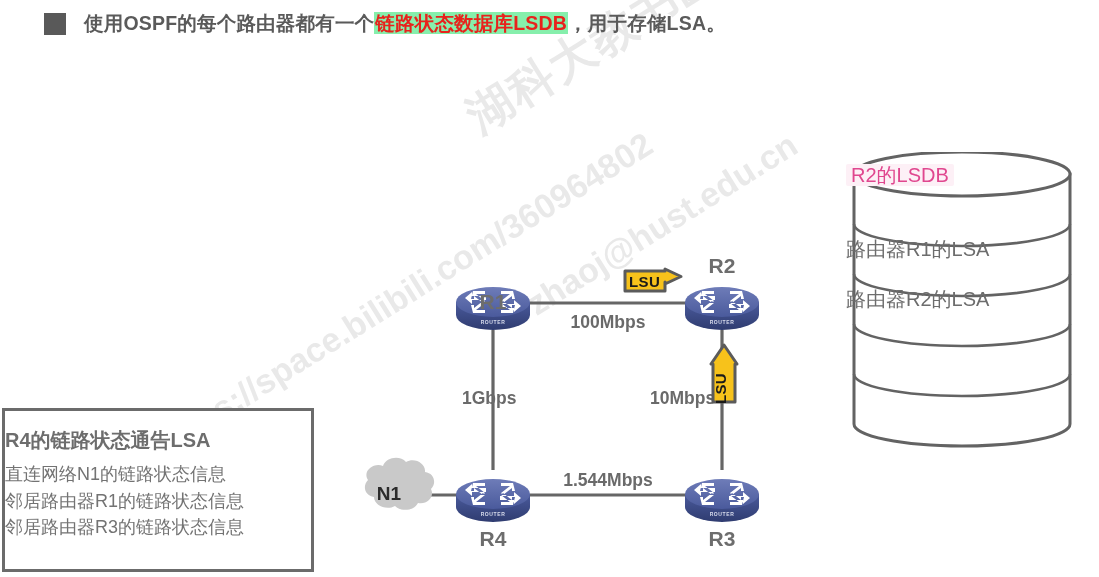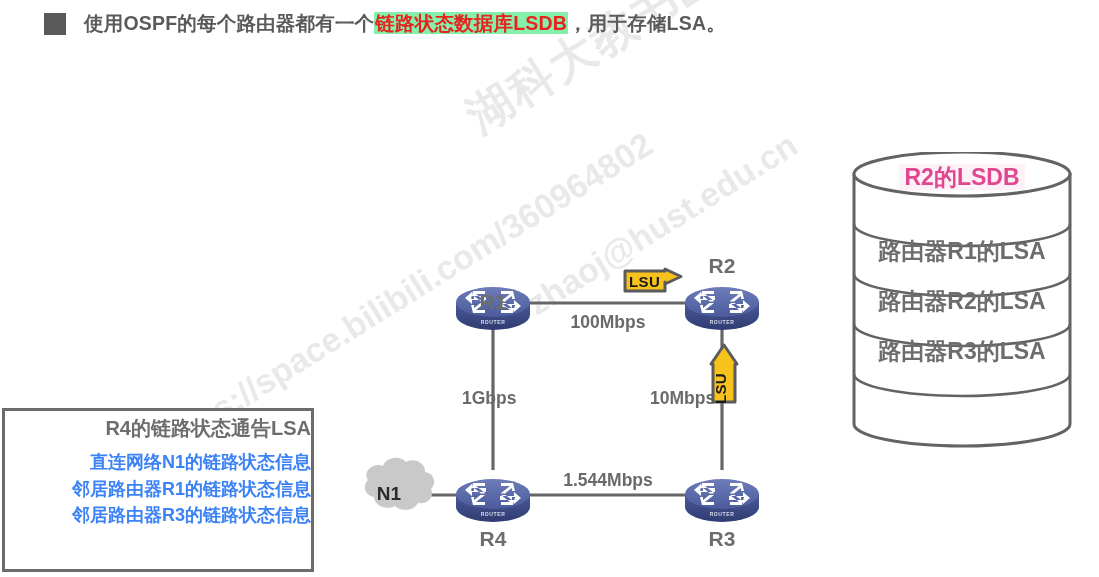--- a/index.html
+++ b/index.html
@@ -64,53 +64,53 @@
     position: absolute;
     left: 2px;
     top: 408px;
     width: 312px;
     height: 164px;
     border: 3px solid #6b6b6b;
     background: #ffffff;
     box-sizing: border-box;
     display: flex;
     flex-direction: column;
-    align-items: flex-end;
-    padding-top: 4px;
+    align-items: flex-start;
+    padding-top: 16px;
   }
   #lsa-box .lsa-title {
     font-size: 20px;
     font-weight: 700;
     color: #6d6d6d;
     margin-bottom: 7px;
     white-space: nowrap;
   }
   #lsa-box .lsa-line {
     font-size: 18px;
-    font-weight: 700;
-    color: #3b82f6;
+    font-weight: 400;
+    color: #737373;
     line-height: 1.48;
     white-space: nowrap;
   }
 
   
   #lsdb {
     position: absolute;
     left: 846px;
     top: 152px;
     width: 232px;
     height: 300px;
   }
   #lsdb svg { display: block; }
   .lsdb-label {
     position: absolute;
     width: 100%;
-    text-align: center;
-    font-size: 23px;
-    font-weight: 700;
+    text-align: left;
+    font-size: 20px;
+    font-weight: 400;
     color: #6d6d6d;
     white-space: nowrap;
   }
   .lsdb-title {
     color: #e0478f;
     background: #fdf0f6;
     padding: 0 5px;
     border-radius: 2px;
   }
 
@@ -286,16 +286,15 @@
       <path d="M8 72  A108 22 0 0 0 224 72" fill="none" stroke="#636363" stroke-width="2.6"></path>
       <path d="M8 122 A108 22 0 0 0 224 122" fill="none" stroke="#636363" stroke-width="2.6"></path>
       <path d="M8 172 A108 22 0 0 0 224 172" fill="none" stroke="#636363" stroke-width="2.6"></path>
       <path d="M8 222 A108 22 0 0 0 224 222" fill="none" stroke="#636363" stroke-width="2.6"></path>
     </svg>
     <div class="lsdb-label" style="top:10px;">
       <span class="lsdb-title">R2的LSDB</span>
     </div>
     <div class="lsdb-label" style="top:84px;">路由器R1的LSA</div>
     <div class="lsdb-label" style="top:134px;">路由器R2的LSA</div>
-    <div class="lsdb-label" style="top:184px;">路由器R3的LSA</div>
   </div>
 
 </div>
 
 </body></html>

